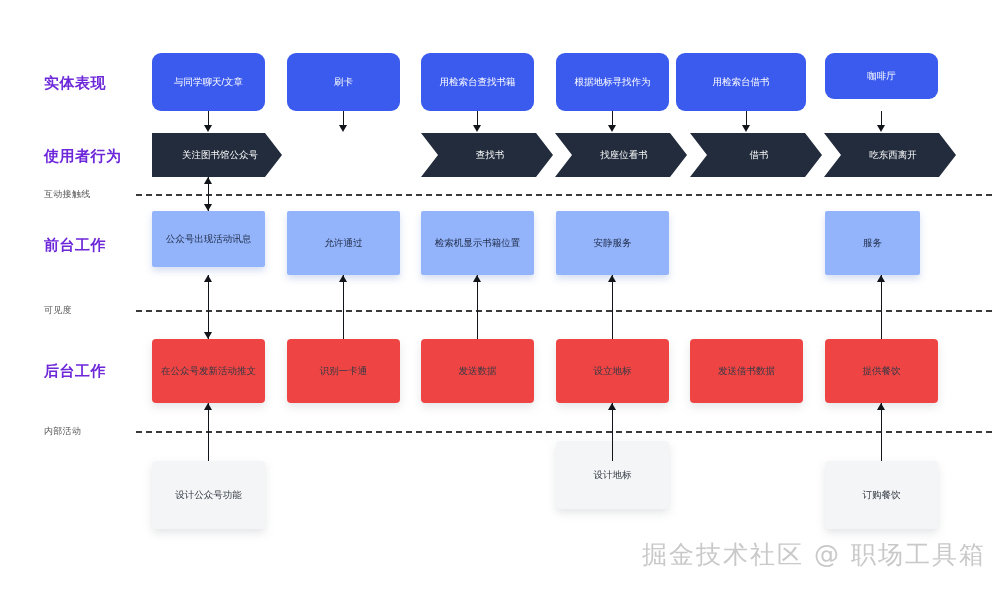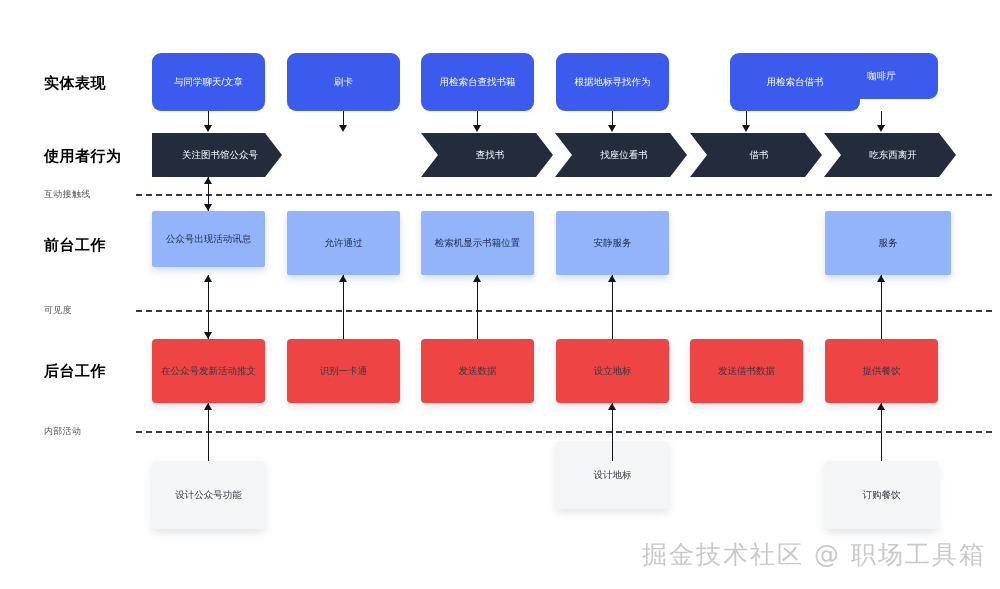--- a/index.html
+++ b/index.html
@@ -22,21 +22,21 @@
     width: 1000px;
     height: 589px;
   }
 
   
   .row-label {
     position: absolute;
     left: 44px;
     font-size: 15px;
     font-weight: bold;
-    color: #000000;
+    color: #6d28d9;
     letter-spacing: 0.5px;
     white-space: nowrap;
   }
 
   
   .divider-label {
     position: absolute;
     left: 44px;
     font-size: 9px;
     font-weight: normal;
@@ -158,21 +158,21 @@
   <div class="divider-label" style="top:304px">可见度</div>
   <div class="divider-line" style="top:310px"></div>
 
   <div class="divider-label" style="top:425px">内部活动</div>
   <div class="divider-line" style="top:431px"></div>
 
   <div class="box box-evidence" style="left:152px; top:53px; width:113px; height:58px;">与同学聊天/文章</div>
   <div class="box box-evidence" style="left:287px; top:53px; width:113px; height:58px;">刷卡</div>
   <div class="box box-evidence" style="left:421px; top:53px; width:113px; height:58px;">用检索台查找书籍</div>
   <div class="box box-evidence" style="left:556px; top:53px; width:113px; height:58px;">根据地标寻找作为</div>
-  <div class="box box-evidence" style="left:730px; top:53px; width:130px; height:58px;">用检索台借书</div>
+  <div class="box box-evidence" style="left:676px; top:53px; width:130px; height:58px;">用检索台借书</div>
   <div class="box box-evidence" style="left:825px; top:53px; width:113px; height:46px;">咖啡厅</div>
 
   <div class="chev first" style="left:152px; top:133px; width:130px; height:44px;">
       <span>关注图书馆公众号</span>
     </div>
   <div class="chev" style="left:421px; top:133px; width:132px; height:44px;">
       <span>查找书</span>
     </div>
   <div class="chev" style="left:555px; top:133px; width:132px; height:44px;">
       <span>找座位看书</span>
@@ -181,21 +181,21 @@
       <span>借书</span>
     </div>
   <div class="chev" style="left:824px; top:133px; width:132px; height:44px;">
       <span>吃东西离开</span>
     </div>
 
   <div class="box box-front" style="left:152px; top:211px; width:113px; height:56px;">公众号出现活动讯息</div>
   <div class="box box-front" style="left:287px; top:211px; width:113px; height:64px;">允许通过</div>
   <div class="box box-front" style="left:421px; top:211px; width:113px; height:64px;">检索机显示书籍位置</div>
   <div class="box box-front" style="left:556px; top:211px; width:113px; height:64px;">安静服务</div>
-  <div class="box box-front" style="left:825px; top:211px; width:126px; height:64px;">服务</div>
+  <div class="box box-front" style="left:825px; top:211px; width:95px; height:64px;">服务</div>
 
   <div class="box box-back" style="left:152px; top:339px; width:113px; height:64px;">在公众号发新活动推文</div>
   <div class="box box-back" style="left:287px; top:339px; width:113px; height:64px;">识别一卡通</div>
   <div class="box box-back" style="left:421px; top:339px; width:113px; height:64px;">发送数据</div>
   <div class="box box-back" style="left:556px; top:339px; width:113px; height:64px;">设立地标</div>
   <div class="box box-back" style="left:690px; top:339px; width:113px; height:64px;">发送借书数据</div>
   <div class="box box-back" style="left:825px; top:339px; width:113px; height:64px;">提供餐饮</div>
 
   <div class="box box-support" style="left:152px; top:461px; width:113px; height:68px;">设计公众号功能</div>
   <div class="box box-support" style="left:556px; top:441px; width:113px; height:68px;">设计地标</div>

